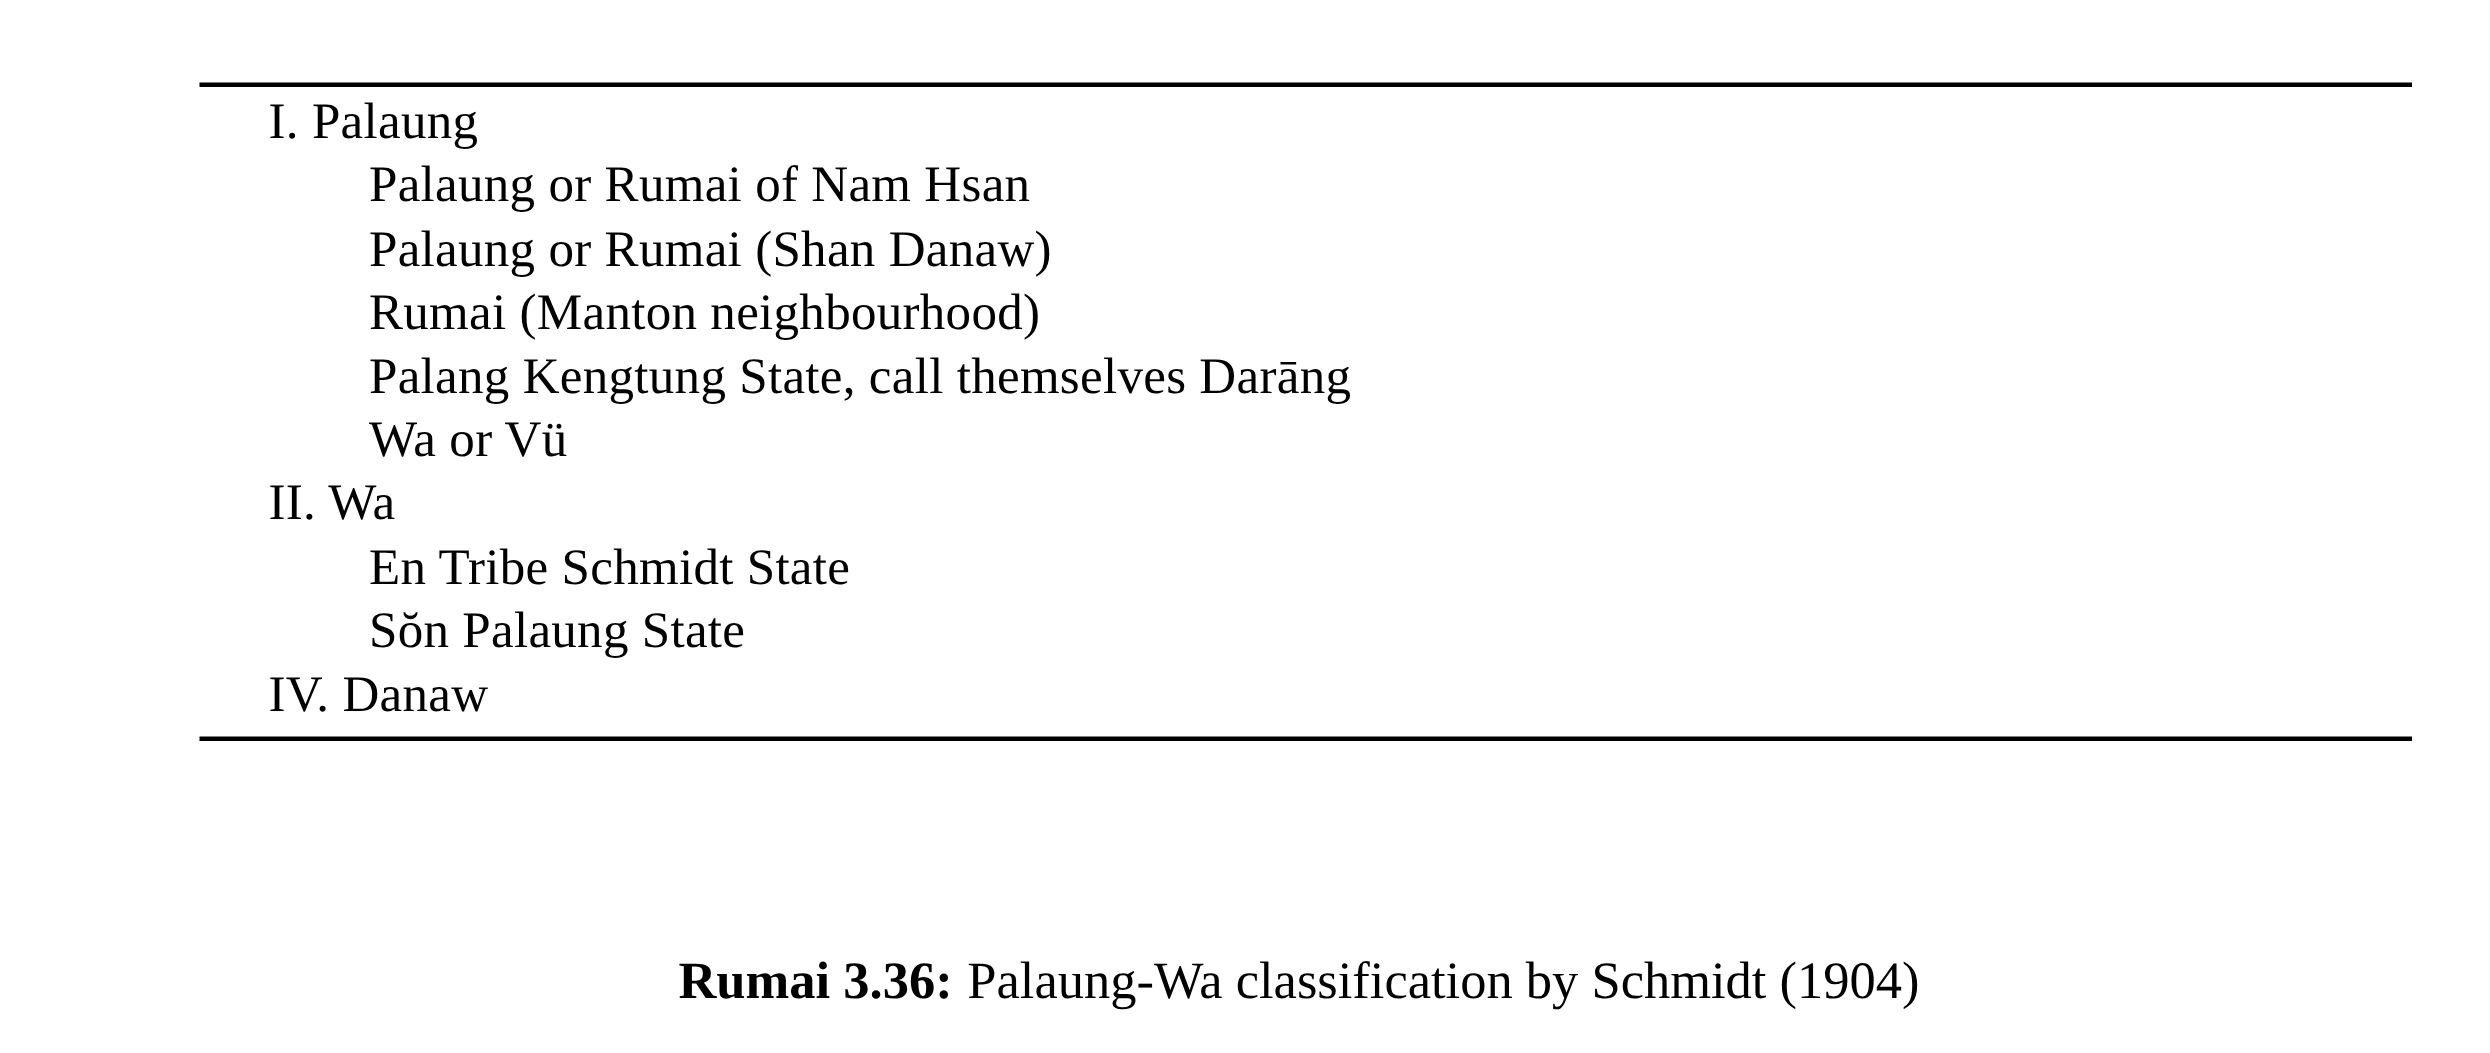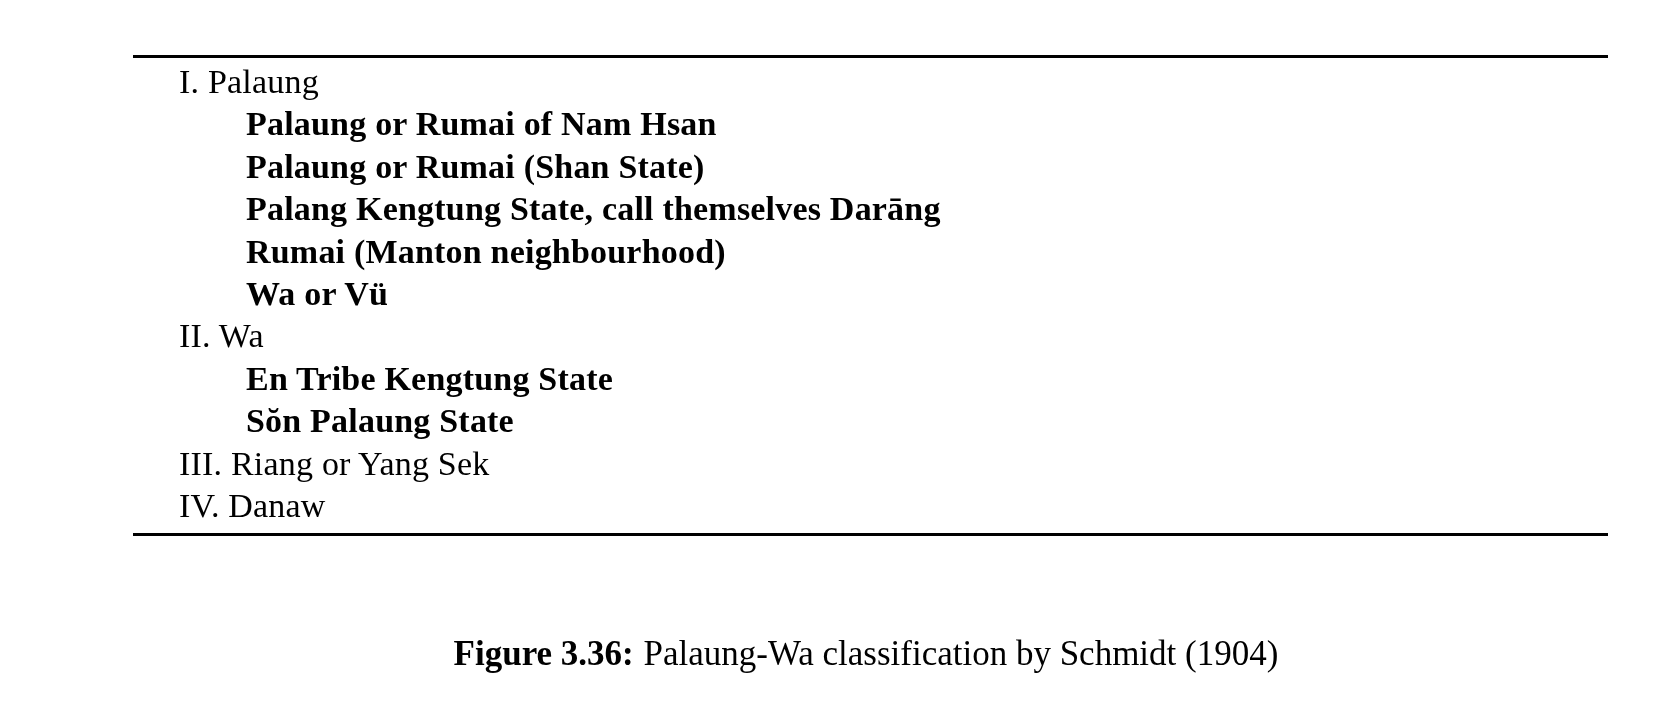--- a/index.html
+++ b/index.html
@@ -31,21 +31,21 @@
   .figure-body {
     padding: 3px 0 6px 0;
   }
   .line {
     font-size: 34px;
     line-height: 42.4px;
     white-space: pre;
     letter-spacing: 0.2px;
   }
   .lvl0 { padding-left: 46px; }
-  .lvl1 { padding-left: 113px; font-weight: bold; }
+  .lvl1 { padding-left: 113px; }
   .caption {
     position: absolute;
     left: 0;
     top: 631px;
     width: 1660px;
     text-align: center;
     font-size: 35px;
     line-height: 46px;
   }
   .caption-label {
@@ -59,31 +59,30 @@
 <body>
 
 <div id="page">
 
   <div class="figure-box">
     <div class="rule"></div>
 
     <div class="figure-body">
       <div class="line lvl0">I. Palaung</div>
       <div class="line lvl1">Palaung or Rumai of Nam Hsan</div>
-      <div class="line lvl1">Palaung or Rumai (Shan State)</div>
+      <div class="line lvl1">Palaung or Rumai (Shan Danaw)</div>
+      <div class="line lvl1">Rumai (Manton neighbourhood)</div>
       <div class="line lvl1">Palang Kengtung State, call themselves Darāng</div>
-      <div class="line lvl1">Rumai (Manton neighbourhood)</div>
       <div class="line lvl1">Wa or Vü</div>
       <div class="line lvl0">II. Wa</div>
-      <div class="line lvl1">En Tribe Kengtung State</div>
+      <div class="line lvl1">En Tribe Schmidt State</div>
       <div class="line lvl1">Sŏn Palaung State</div>
-      <div class="line lvl0">III. Riang or Yang Sek</div>
       <div class="line lvl0">IV. Danaw</div>
     </div>
 
     <div class="rule"></div>
   </div>
 
   <div class="caption">
-    <span class="caption-label">Figure 3.36:</span><span class="caption-text">Palaung-Wa classification by Schmidt (1904)</span>
+    <span class="caption-label">Rumai 3.36:</span><span class="caption-text">Palaung-Wa classification by Schmidt (1904)</span>
   </div>
 
 </div>
 
 </body></html>

